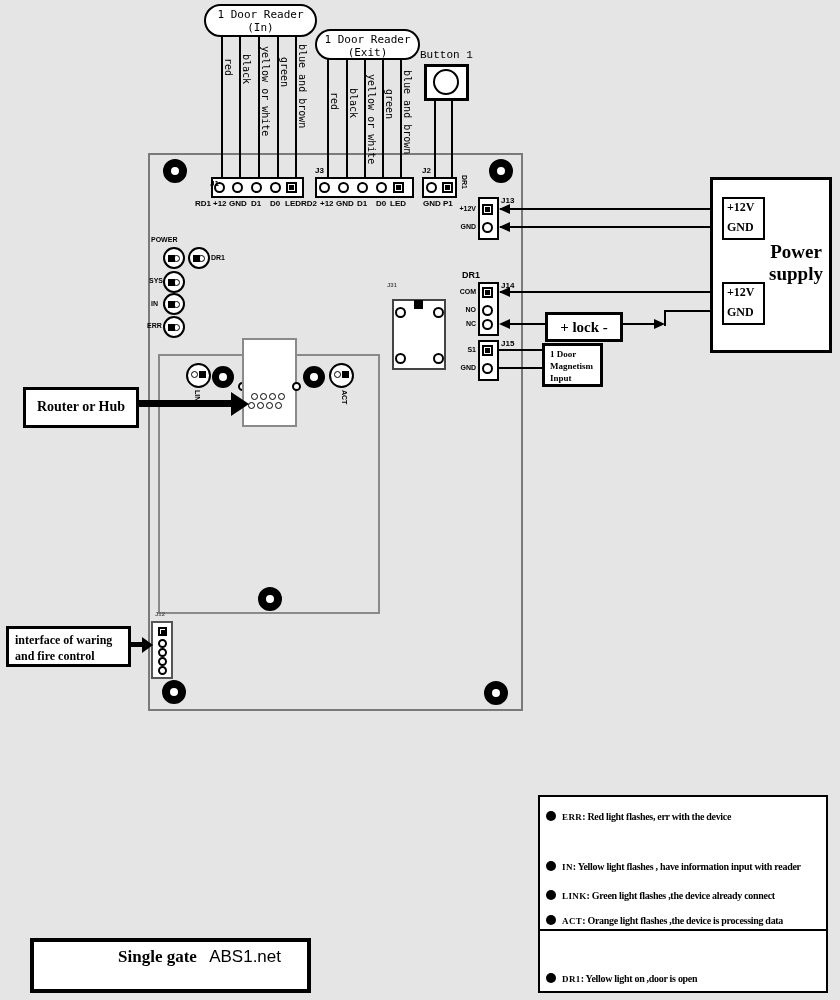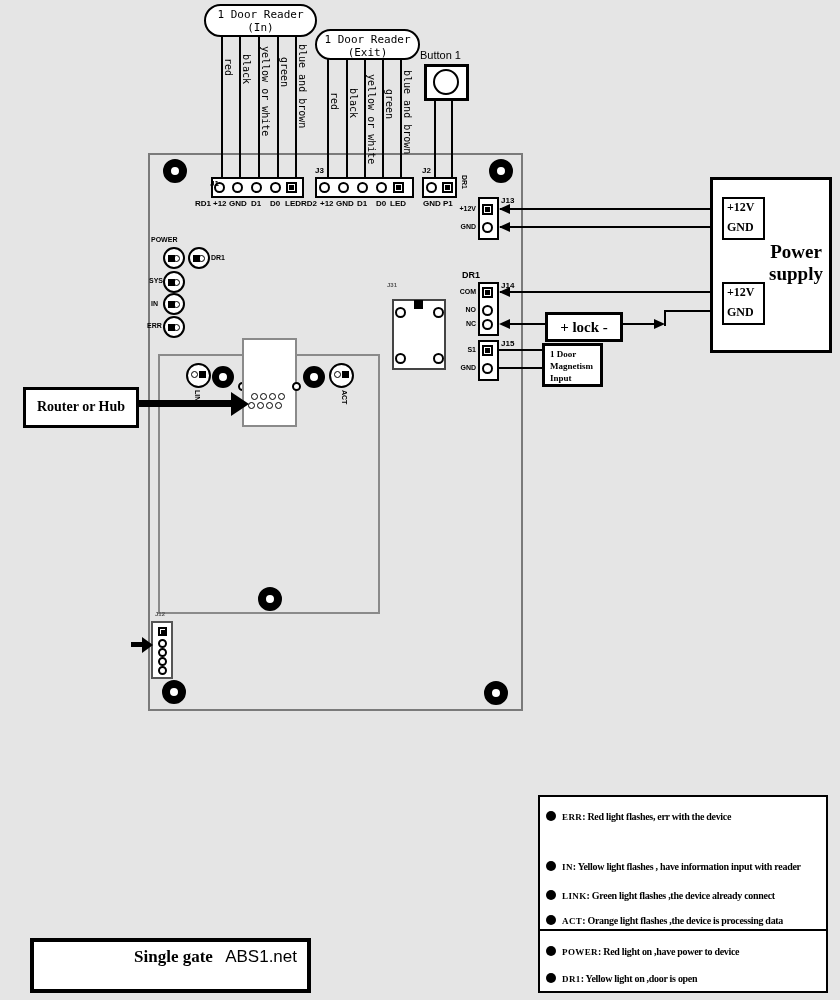--- a/index.html
+++ b/index.html
@@ -5,21 +5,21 @@
   html,body{margin:0;padding:0;background:#fff}
   .canvas{position:relative;width:840px;height:1000px;background:#e5e5e5;overflow:hidden;
           font-family:"Liberation Sans",sans-serif;color:#000}
   .abs{position:absolute}
   .hl{position:absolute;height:2px;background:#000}
   .vl{position:absolute;width:2px;background:#000}
   .cbox{position:absolute;border:2px solid #000;background:#fff;box-sizing:border-box}
   .gray{border-color:#7a7a7a}
   .stadium{position:absolute;border:2px solid #000;border-radius:17px;background:#fff;box-sizing:border-box;
            text-align:center;font:11px "DejaVu Sans Mono",monospace;line-height:13px;padding-top:2px}
-  .mono{font-family:Liberation Sans, sans-serif}
+  .mono{font-family:Liberation Mono, monospace}
   .vtext{position:absolute;transform:rotate(90deg);transform-origin:0 0;white-space:nowrap;
          font:10px "DejaVu Sans Mono",monospace}
   .vlbl{position:absolute;transform:rotate(90deg);transform-origin:0 0;white-space:nowrap;
         font-weight:bold;font-size:7px}
   .lbl{position:absolute;font-weight:bold;white-space:nowrap}
   .donut{position:absolute;border-radius:50%;border-style:solid;border-color:#000;background:#fff;box-sizing:border-box}
   .pinc{position:absolute;width:11px;height:11px;border:2px solid #000;border-radius:50%;background:#fff;box-sizing:border-box}
   .pins{position:absolute;width:11px;height:11px;border:2px solid #000;background:#fff;box-sizing:border-box}
   .pins::after{content:"";position:absolute;left:1px;top:1px;width:5px;height:5px;background:#000}
   .pins.s9{width:9px;height:9px}
@@ -232,44 +232,45 @@
   <div class="abs" style="left:138px;top:400px;width:93px;height:7px;background:#000"></div>
   <div class="bigR" style="left:231px;top:392px"></div>
 
   <div class="lbl" style="left:155px;top:611px;font-size:6px;color:#555">J12</div>
   <div class="cbox" style="left:151px;top:621px;width:22px;height:58px;border-color:#555"></div>
   <div class="pins s9" style="left:158px;top:627px"></div>
   <div class="sc" style="left:158px;top:639px"></div>
   <div class="sc" style="left:158px;top:648px"></div>
   <div class="sc" style="left:158px;top:657px"></div>
   <div class="sc" style="left:158px;top:666px"></div>
+  <div class="bbox" style="left:6px;top:626px;width:125px;height:41px;font-size:12px;line-height:16px;padding:3px 0 0 6px">
+    <div>interface of waring</div>
+    <div>and fire control</div>
+  </div>
   <div class="abs" style="left:131px;top:642px;width:12px;height:5px;background:#000"></div>
   <div class="arrR" style="left:142px;top:637px;border-top-width:8px;border-bottom-width:8px"></div>
 
   <div class="bbox" style="left:30px;top:938px;width:281px;height:55px;border-width:4px">
-    <div style="text-align:right;padding:5px 10px 0 0;font-size:17px">
+    <div style="text-align:right;padding:5px 26px 0 0;font-size:17px">
       <span>Single gate</span>
       <span style="font-family:'Liberation Sans',sans-serif;font-weight:normal;margin-left:8px">ABS1.net</span>
     </div>
   </div>
 
   <div class="lsec" style="top:795px;height:136px"></div>
   <div class="lrow" style="left:546px;top:806px">
     <span class="bullet"></span><span class="rl">ERR</span><span class="rd">: Red light flashes, err with the device</span>
   </div>
   <div class="lrow" style="left:546px;top:885px">
     <span class="bullet"></span><span class="rl">LINK</span><span class="rd">: Green light flashes ,the device already connect</span>
   </div>
   <div class="lrow" style="left:546px;top:856px">
     <span class="bullet"></span><span class="rl">IN</span><span class="rd">: Yellow light flashes , have information input with reader</span>
   </div>
   <div class="lrow" style="left:546px;top:910px">
     <span class="bullet"></span><span class="rl">ACT</span><span class="rd">:  Orange light flashes ,the device is processing data</span>
   </div>
   <div class="lsec" style="top:929px;height:64px"></div>
-  <div class="lrow" style="left:546px;top:941px">
-    <span class="bullet"></span><span class="rl">POWER</span><span class="rd">: Red light on ,have power to device</span>
-  </div>
   <div class="lrow" style="left:546px;top:968px">
     <span class="bullet"></span><span class="rl">DR1</span><span class="rd">:  Yellow light on ,door is open</span>
   </div>
 
 </div>
 
 </body></html>

